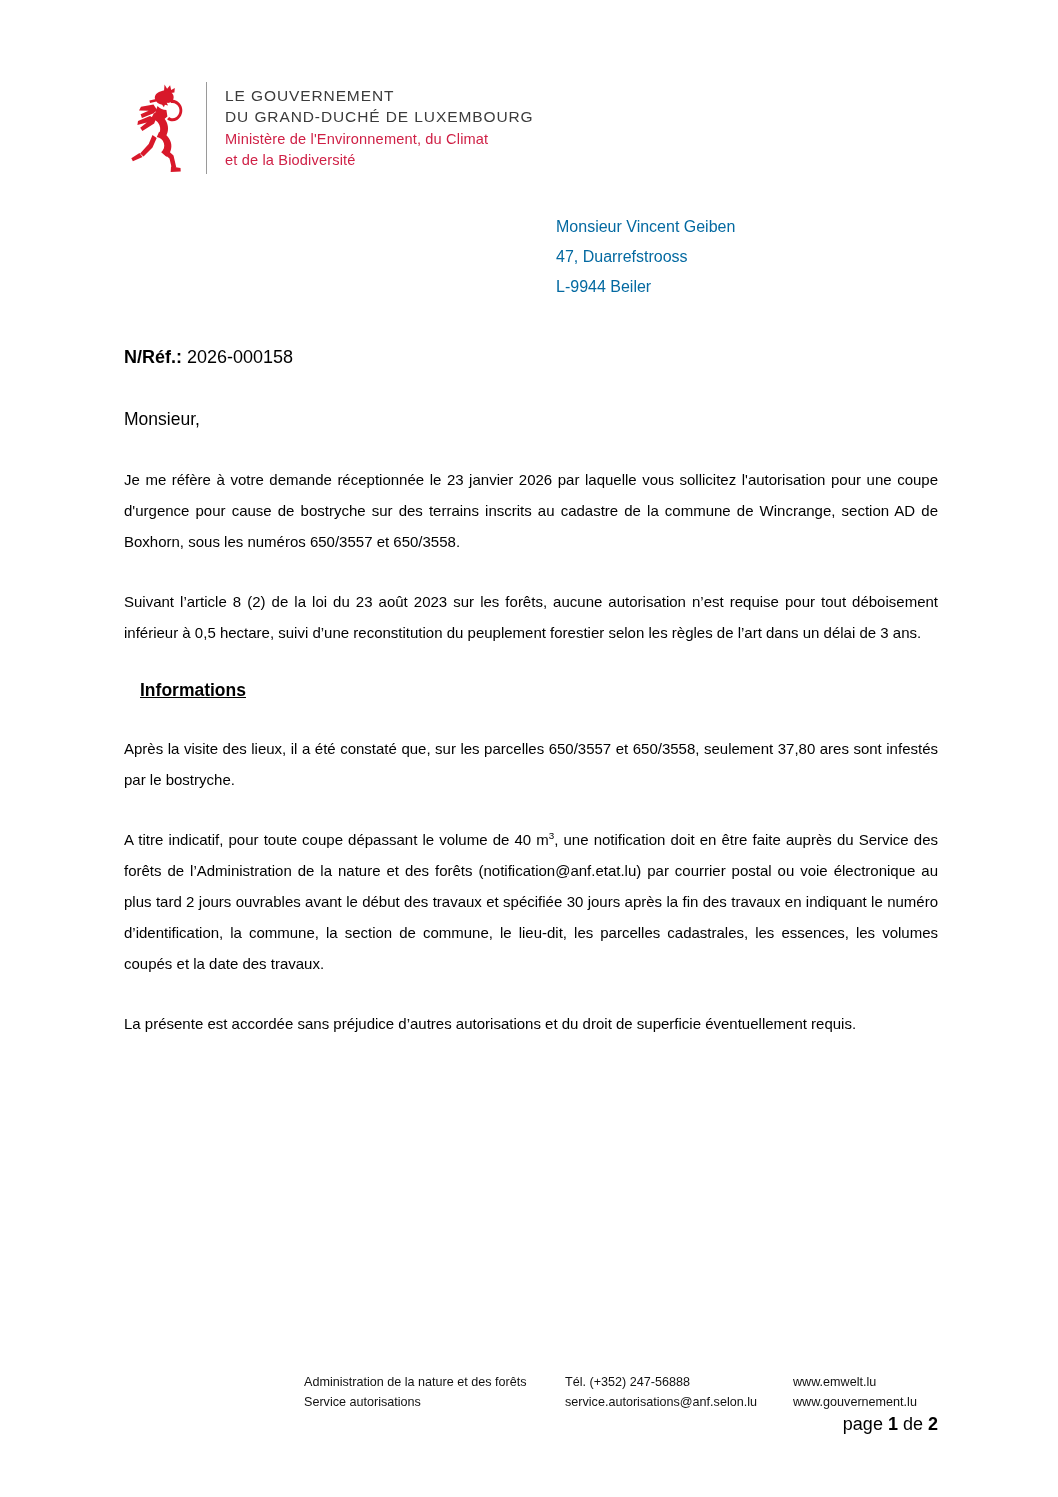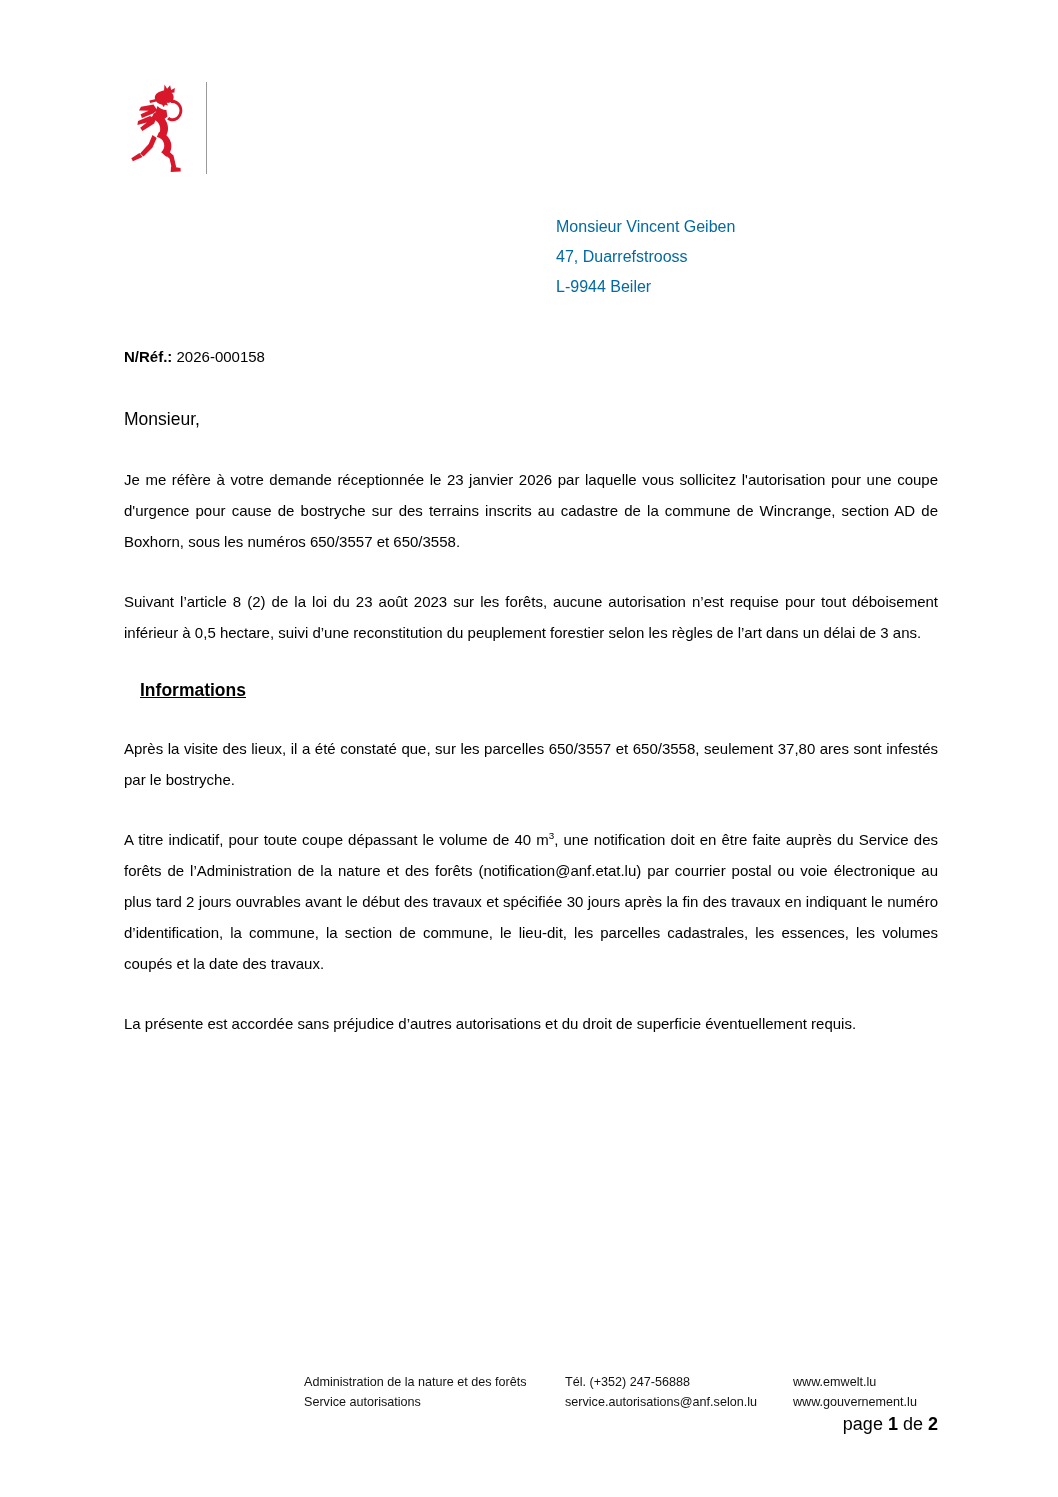--- a/index.html
+++ b/index.html
@@ -69,21 +69,21 @@
   }
 
   
   .body {
     position: absolute;
     left: 124px;
     top: 344px;
     width: 814px;
   }
   .ref-line {
-    font-size: 15px;
+    font-size: 18px;
     line-height: 26px;
     margin-bottom: 36px;
   }
   .ref-label { font-weight: bold; }
   .salutation {
     font-size: 17.5px;
     line-height: 26px;
     margin-bottom: 32px;
   }
   p.para {
@@ -177,20 +177,26 @@
 
           <path d="M26.5 55.0 l-3.8 9.0 -8.6 9.6 3.4 2.8 9.0 -9.0 4.2 -9.4 z"></path>
 
           <path d="M13.5 73.0 l-8.2 5.2 1.6 3.0 9.6 -4.2 z"></path>
         </g>
       </svg>
     </div>
 
     <div class="lh-rule"></div>
 
+    <div class="lh-text">
+      <div class="lh-gov-line">LE GOUVERNEMENT</div>
+      <div class="lh-gov-line">DU GRAND-DUCHÉ DE LUXEMBOURG</div>
+      <div class="lh-ministry-line first">Ministère de l'Environnement, du Climat</div>
+      <div class="lh-ministry-line">et de la Biodiversité</div>
+    </div>
   </div>
 
   <div class="address">
     <div>Monsieur Vincent Geiben</div>
     <div>47, Duarrefstrooss</div>
     <div>L-9944 Beiler</div>
   </div>
 
   <div class="body">
 

